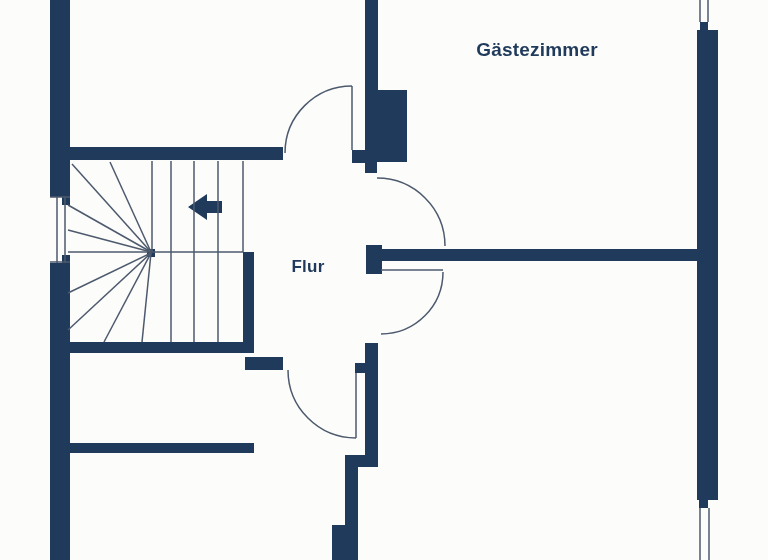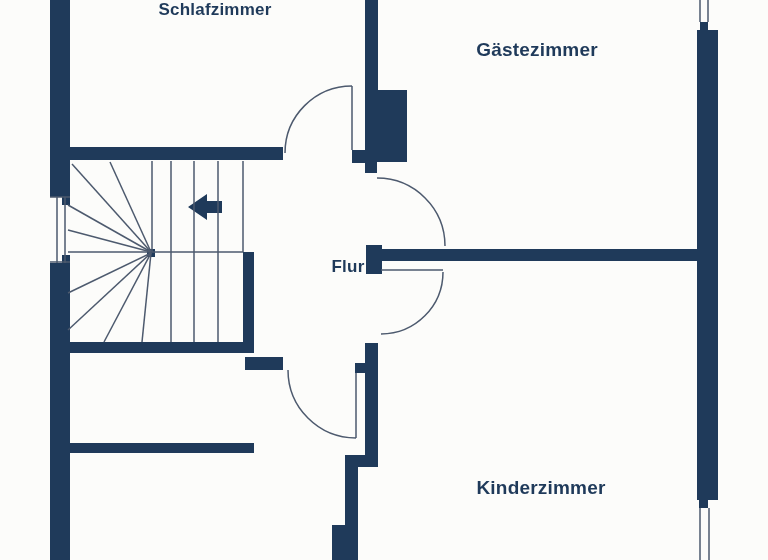--- a/index.html
+++ b/index.html
@@ -15,21 +15,21 @@
     position:absolute;
     transform:translateX(-50%);
     color:#1f3a5a;
     font-weight:700;
     white-space:nowrap;
     line-height:1;
     letter-spacing:0.2px;
   }
   .lbl-schlafzimmer{left:215px;top:1px;font-size:17px;}
   .lbl-gaestezimmer{left:537px;top:40px;font-size:19px;text-align:right;}
-  .lbl-flur{left:308px;top:258px;font-size:17px;margin-left:40px;}
+  .lbl-flur{left:308px;top:258px;font-size:17px;}
   .lbl-kinderzimmer{left:541px;top:478px;font-size:19px;}
   .lbl-badezimmer{left:199px;top:540px;font-size:19px;}
 </style>
 </head>
 <body>
 
 <div id="plan">
 
   <svg width="768" height="560" viewBox="0 0 768 560">
 
@@ -112,17 +112,15 @@
       <path d="M381,270 H443"></path>
       <path d="M356,373 V438"></path>
 
       <path d="M285,153 A67,67 0 0 1 352,86"></path>
       <path d="M377,178 A68,68 0 0 1 445,246"></path>
       <path d="M443,272 A62,62 0 0 1 381,334"></path>
       <path d="M288,370 A68,68 0 0 0 356,438"></path>
     </g>
   </svg>
 
-  <div class="room-label lbl-schlafzimmer">Schlafzimmer</div>
   <div class="room-label lbl-gaestezimmer">Gästezimmer</div>
   <div class="room-label lbl-flur">Flur</div>
-  <div class="room-label lbl-kinderzimmer">Kinderzimmer</div>
 </div>
 
 </body></html>

